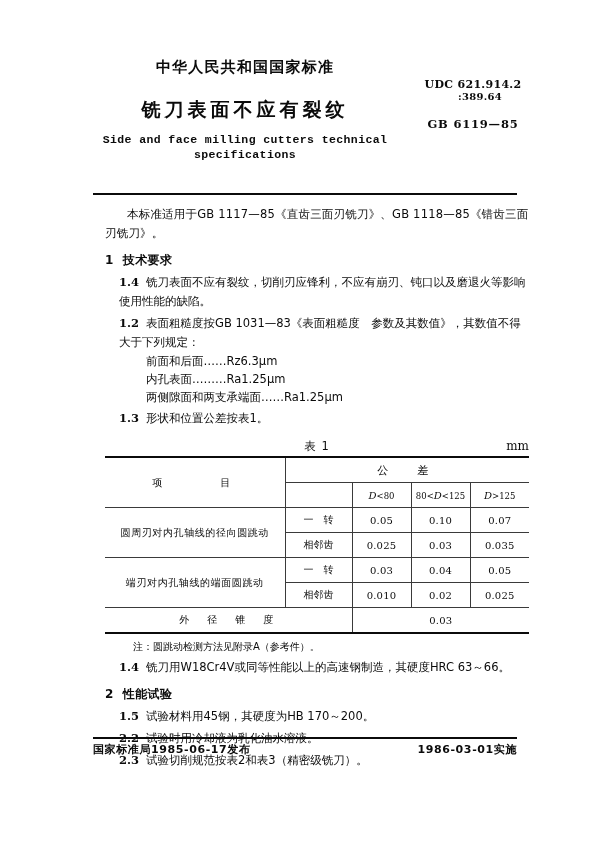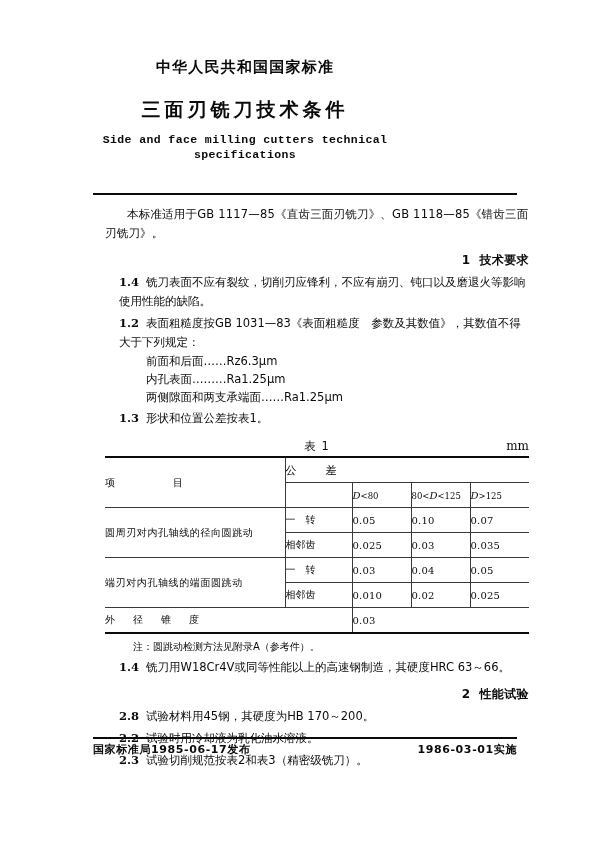--- a/index.html
+++ b/index.html
@@ -115,21 +115,20 @@
   .p-intro {
     text-indent: 22px;
     margin-bottom: 6px;
   }
   .sec-head {
     font-size: 12px;
     font-weight: bold;
     margin-top: 9px;
     margin-bottom: 4px;
     letter-spacing: 0.4px;
-    text-align: right;
   }
   .sec-head .num { margin-right: 9px; }
   .clause {
     font-size: 11.5px;
     line-height: 19px;
     padding-left: 14px;
     margin-top: 3px;
     text-indent: 0;
   }
   .clause .cnum {
@@ -168,20 +167,21 @@
     font-family: "DejaVu Serif","Liberation Serif",serif;
   }
   table.t1 {
     border-collapse: collapse;
     width: 424px;
     table-layout: fixed;
     font-size: 10px;
   }
   table.t1 td {
     border: 1px solid #3a3a3a;
+    text-align: center;
     vertical-align: middle;
     padding: 0;
     height: 24px;
     font-family: "DejaVu Serif", "Liberation Serif", serif;
   }
   table.t1 td.cn {
     font-family: "DejaVu Sans", "Liberation Sans", sans-serif;
     font-size: 10px;
   }
   table.t1 tr:first-child td { border-top: 2px solid #0b0b0b; }
@@ -222,25 +222,30 @@
   .ftr-right { float: right; }
 </style>
 </head>
 <body>
 
 <div class="page">
 
   <div class="hdr">
     <div class="hdr-center">
       <div class="std-org">中华人民共和国国家标准</div>
-      <div class="doc-title">三面刃铣刀技术条件</div>
+      <div class="doc-title">铣刀表面不应有裂纹</div>
       <div class="doc-title-en">Side and face milling cutters technical</div>
       <div class="doc-title-en" style="margin-top:0">specifications</div>
     </div>
 
+    <div class="hdr-right">
+      <div class="udc-line1">UDC 621.914.2</div>
+      <div class="udc-line2">:389.64</div>
+      <div class="gb-no">GB 6119—85</div>
+    </div>
 
     <div class="hdr-rule"></div>
   </div>
 
   <div class="body-wrap">
 
     <p class="p p-intro">本标准适用于GB 1117—85《直齿三面刃铣刀》、GB 1118—85《错齿三面刃铣刀》。</p>
 
     <div class="sec-head">
       <span class="num">1</span><span>技术要求</span>
@@ -337,21 +342,21 @@
 
     <div class="clause hang">
       <span class="cnum">1.4</span><span>铣刀用W18Cr4V或同等性能以上的高速钢制造，其硬度HRC 63～66。</span>
     </div>
 
     <div class="sec-head">
       <span class="num">2</span><span>性能试验</span>
     </div>
 
     <div class="clause hang">
-      <span class="cnum">2.8</span><span>试验材料用45钢，其硬度为HB 170～200。</span>
+      <span class="cnum">1.5</span><span>试验材料用45钢，其硬度为HB 170～200。</span>
     </div>
     <div class="clause hang">
       <span class="cnum">2.2</span><span>试验时用冷却液为乳化油水溶液。</span>
     </div>
     <div class="clause hang">
       <span class="cnum">2.3</span><span>试验切削规范按表2和表3（精密级铣刀）。</span>
     </div>
 
   </div>
 

